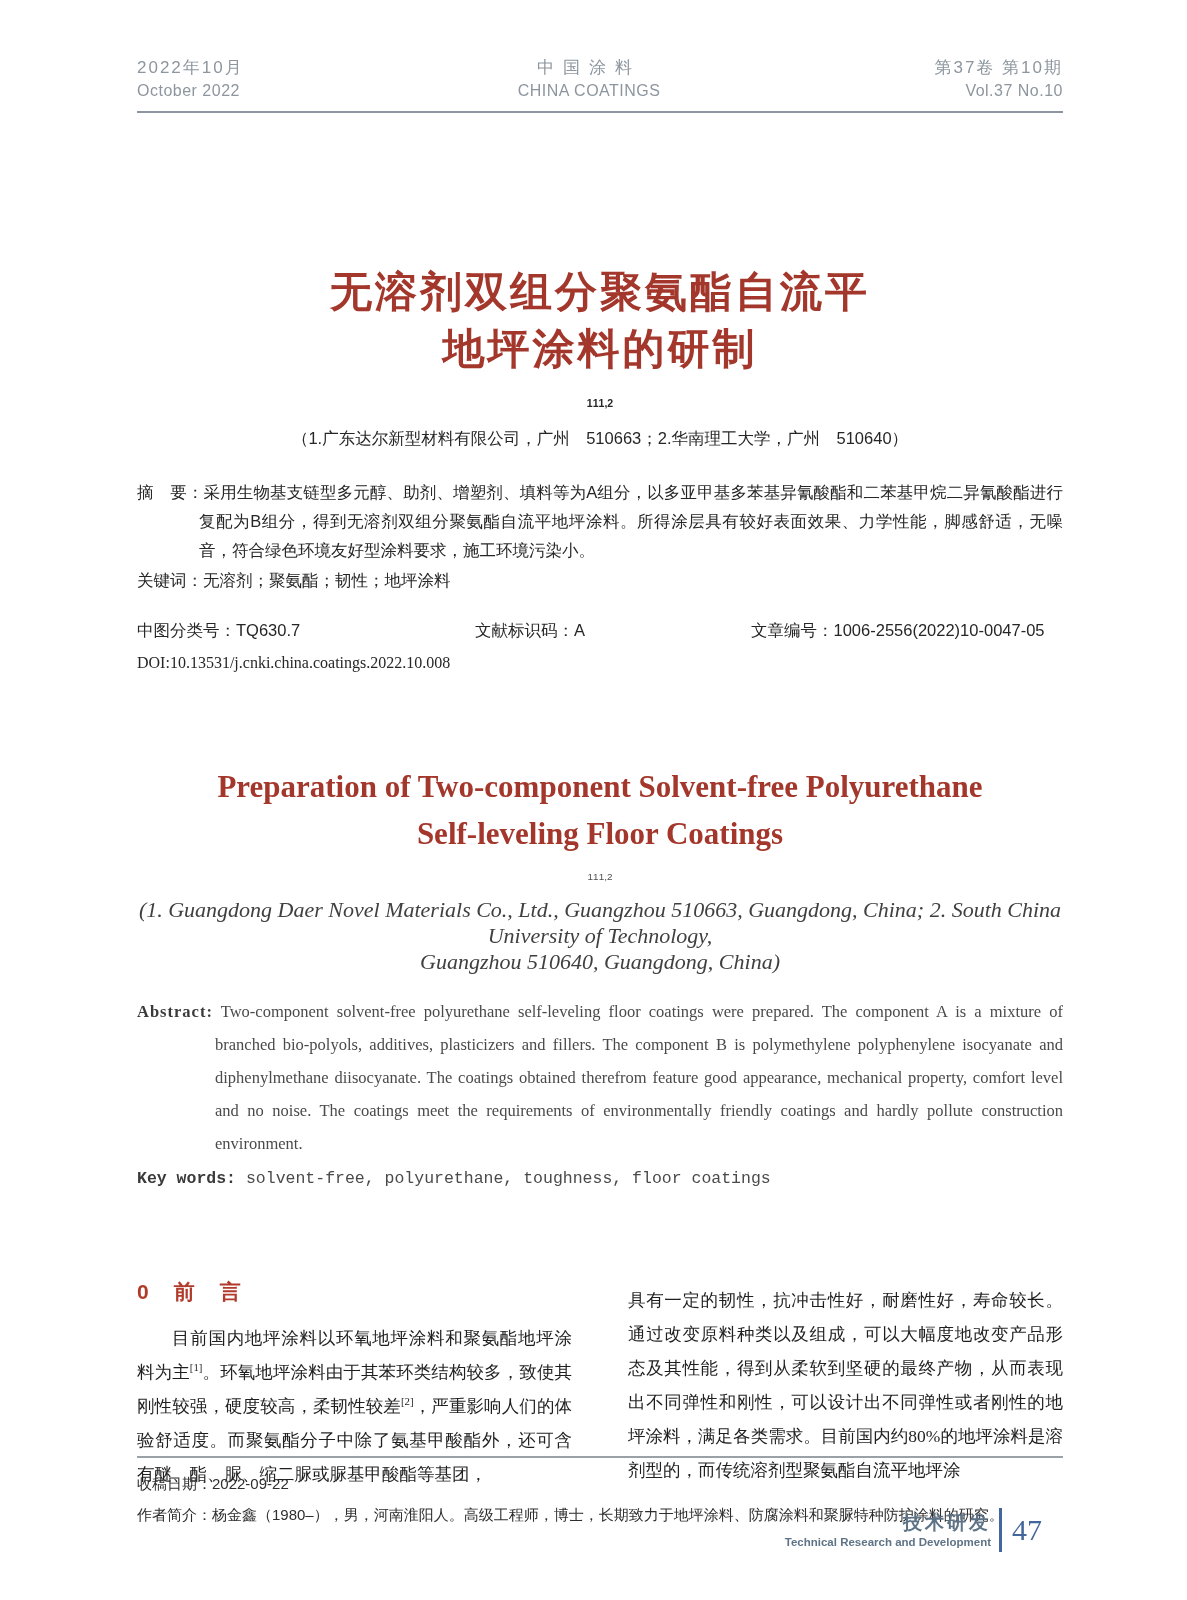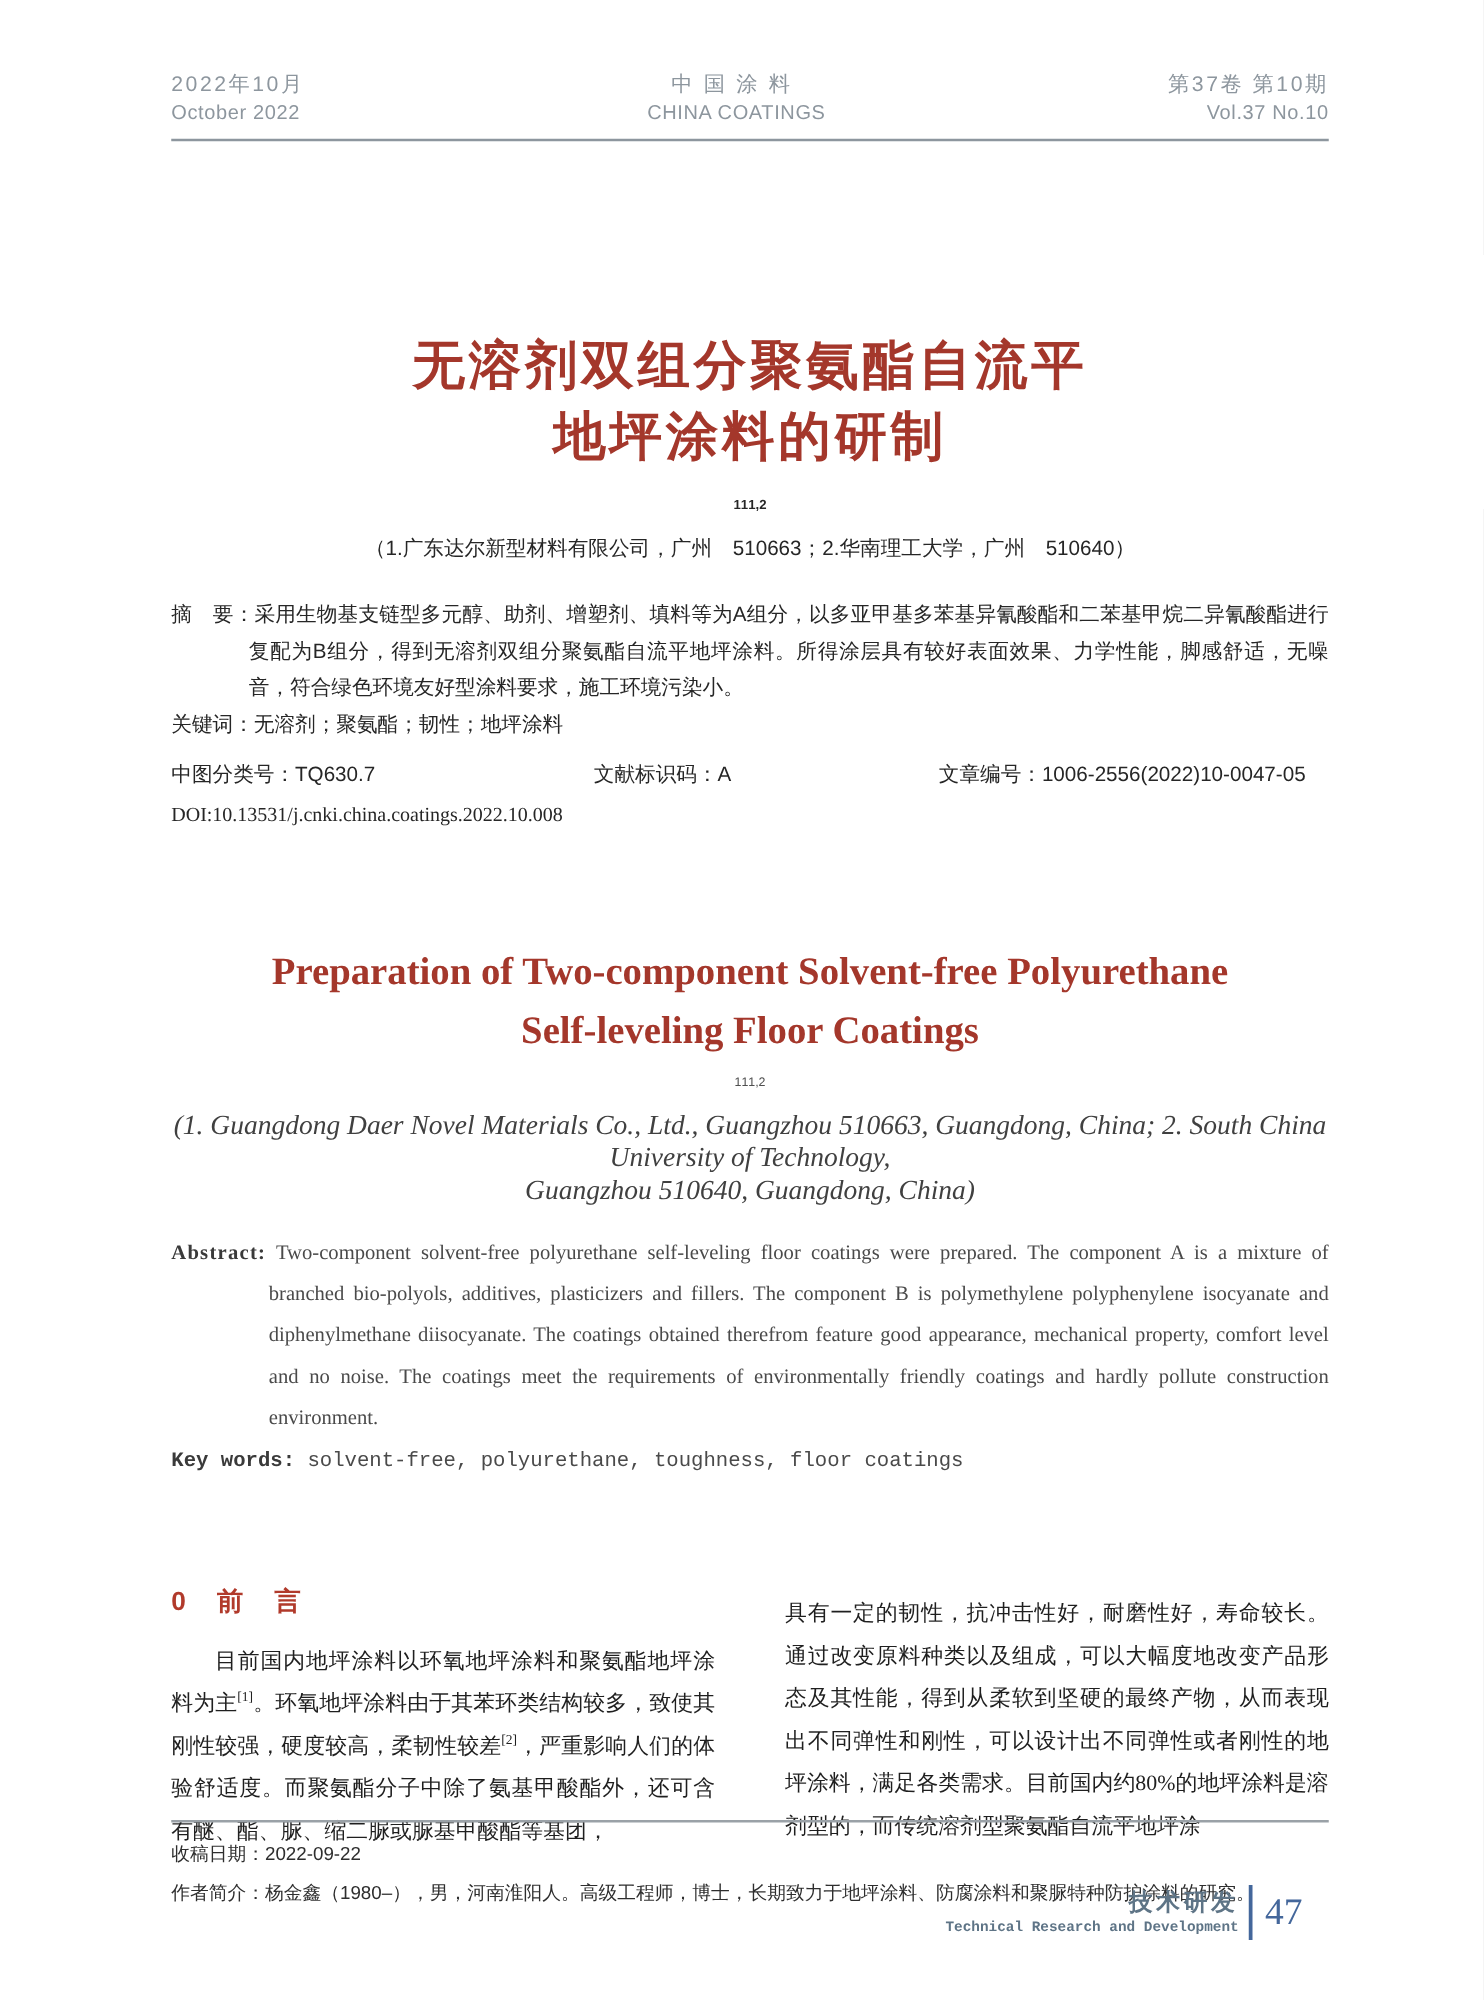--- a/index.html
+++ b/index.html
@@ -43,21 +43,21 @@
   }
   .authors-cn{margin-top:22px;text-align:center;font-size:17px;font-weight:700;}
   .affiliation-cn{margin-top:9px;text-align:center;font-size:16.5px;}
 
   
   .abstract-cn{
     margin-top:28px;font-size:16.5px;line-height:29px;text-align:justify;
     padding-left:62px;text-indent:-62px;
   }
   .keywords-cn{margin-top:1px;font-size:16.5px;line-height:29px;}
-  .class-row{display:flex;margin-top:11px;font-size:16.5px;line-height:29px;}
+  .class-row{display:flex;margin-top:21px;font-size:16.5px;line-height:29px;}
   .class-row .c1{width:338px;}
   .class-row .c2{width:276px;}
   .doi-line{margin-top:4px;font-size:16px;line-height:28px;font-family:"Liberation Serif",serif;}
 
   
   .title-en{
     margin-top:86px;text-align:center;color:var(--accent-red);
     font-family:"Liberation Serif",serif;font-weight:700;
     font-size:31px;line-height:47px;
   }
@@ -100,21 +100,21 @@
   }
   .footnote-block .fn{font-size:15px;line-height:31px;color:#2e2e2e;}
 
   
   .page-footer{
     position:absolute;right:145px;bottom:48px;
     display:flex;align-items:center;
   }
   .pf-labels{text-align:right;color:var(--footer-label);}
   .pf-cn{font-size:19px;font-weight:700;letter-spacing:3px;line-height:24px;}
-  .pf-en{font-size:11.5px;font-weight:700;font-family:Liberation Mono, monospace;line-height:15px;}
+  .pf-en{font-size:11.5px;font-weight:700;font-family:Liberation Sans, sans-serif;line-height:15px;}
   .pf-bar{width:3px;height:44px;background:var(--footer-accent);margin:0 10px 0 8px;}
   .pf-num{font-size:30px;color:var(--footer-accent);font-family:"Liberation Serif",serif;}
 </style>
 </head>
 <body>
 
 <div class="page">
 
   <div class="jheader">
     <div class="col left">

